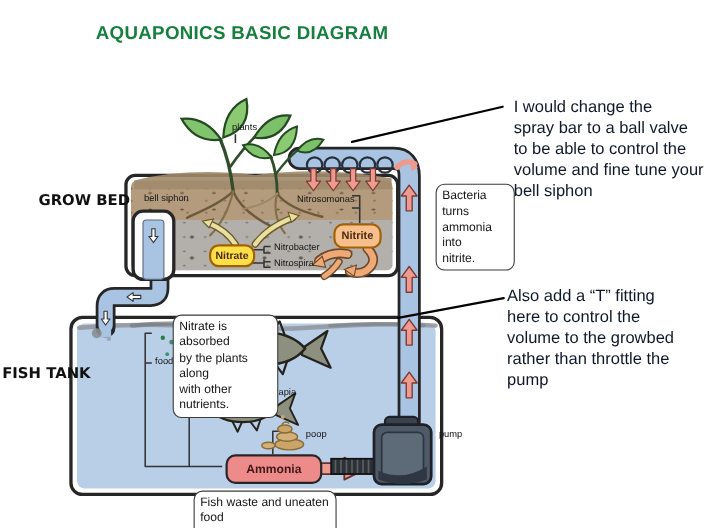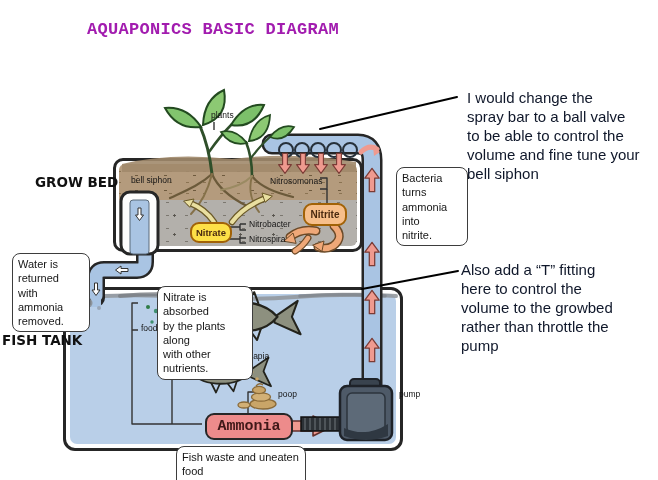--- a/index.html
+++ b/index.html
@@ -1,19 +1,19 @@
 <!DOCTYPE html>
 <html><head>
 <meta charset="utf-8">
 <style>
   html,body{margin:0;padding:0;background:#ffffff;}
   #canvas{position:relative;width:658px;height:480px;background:#fff;overflow:hidden;
           font-family:"Liberation Sans",sans-serif;color:#1a1a1a;}
   .abs{position:absolute;}
-  .title{font-family:Liberation Mono, monospace;font-weight:bold;font-size:17px;letter-spacing:.3px;color:#a21caf;}
+  .title{font-family:Liberation Sans, sans-serif;font-weight:bold;font-size:17px;letter-spacing:.3px;color:#15803d;}
   .seclabel{font-family:"DejaVu Sans",sans-serif;font-weight:bold;font-size:13.5px;color:#111;}
   .lbl{font-size:8.5px;color:#151515;white-space:nowrap;}
   .callout{background:#fff;border:1.5px solid #3d3d3d;border-radius:8px;padding:3px 5px;
            font-size:11px;line-height:1.3;white-space:pre-line;color:#161616;}
   .chembox{border:2px solid #a16207;border-radius:9px;display:flex;align-items:center;justify-content:center;
            font-weight:bold;color:#4a2a10;}
   .note{font-size:15px;line-height:1.27;white-space:pre-line;color:#0f172a;}
   
   .growbed{border:3px solid #262626;border-radius:10px;background:#fff;padding:3px;box-sizing:border-box;}
   .growbed .inner{width:100%;height:100%;border-radius:6px;overflow:hidden;}
@@ -247,25 +247,22 @@
   <div class="abs lbl" style="left:249px;top:234px;">Nitrospira</div>
 
   <div class="abs chembox" style="left:303px;top:203px;width:40px;height:19px;background:#f7bf8b;font-size:10px;">Nitrite</div>
   <div class="abs chembox" style="left:190px;top:222px;width:38px;height:17px;background:#fde047;font-size:9.5px;">Nitrate</div>
 
   <div class="abs lbl" style="left:141px;top:323px;">food</div>
   <div class="abs lbl" style="left:247px;top:351px;">tilapia</div>
   <div class="abs lbl" style="left:278px;top:389px;">poop</div>
   <div class="abs lbl" style="left:399px;top:389px;">pump</div>
 
-  <div class="abs chembox" style="left:205px;top:413px;width:84px;height:23px;background:#ed8b8b;font-size:15px;color:#401818;border-color:#262626;font-family:Liberation Mono, monospace;">Ammonia</div>
-
-  <div class="abs callout" style="left:12px;top:253px;width:66px;">Water is returned
-with ammonia
-removed.</div>
+  <div class="abs chembox" style="left:205px;top:413px;width:84px;height:23px;background:#ed8b8b;font-size:11px;color:#401818;border-color:#262626;">Ammonia</div>
+
   <div class="abs callout" style="left:157px;top:250px;width:84px;margin-top:36px;">Nitrate is absorbed
 by the plants along
 with other nutrients.</div>
   <div class="abs callout" style="left:396px;top:167px;width:60px;">Bacteria turns
 ammonia into
 nitrite.</div>
   <div class="abs callout" style="left:176px;top:446px;width:118px;">Fish waste and uneaten food
 turns into ammonia.</div>
 
   <div class="abs note" style="left:467px;top:88px;width:190px;">I would change the

